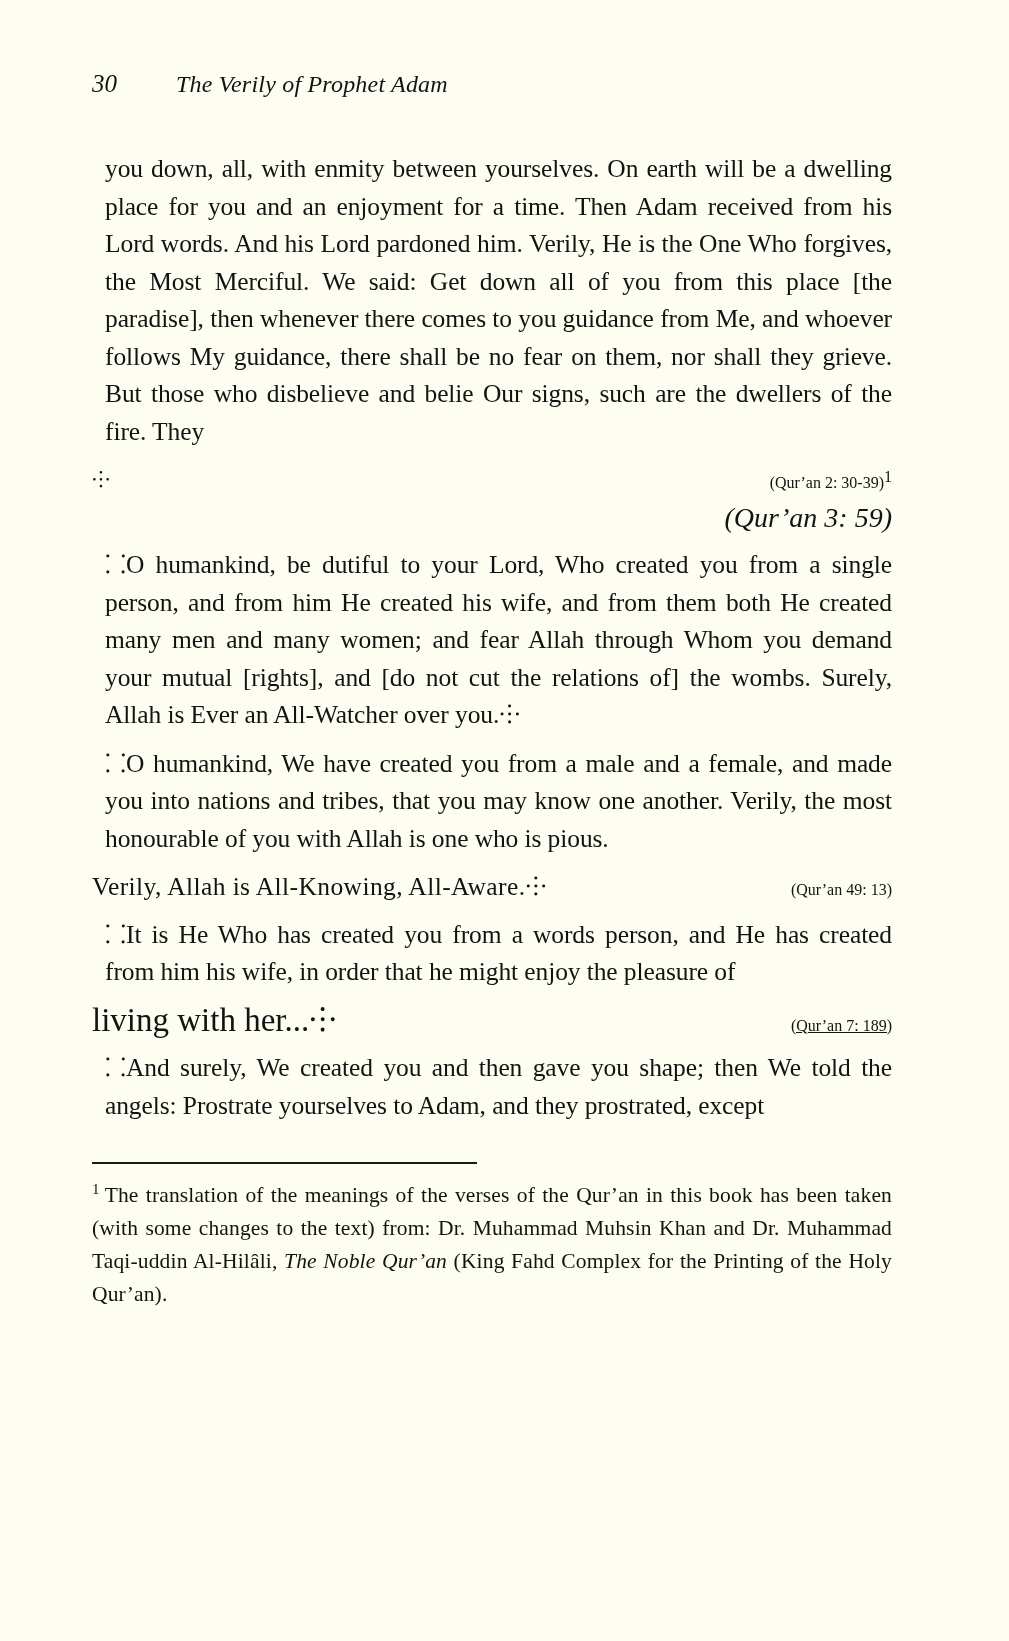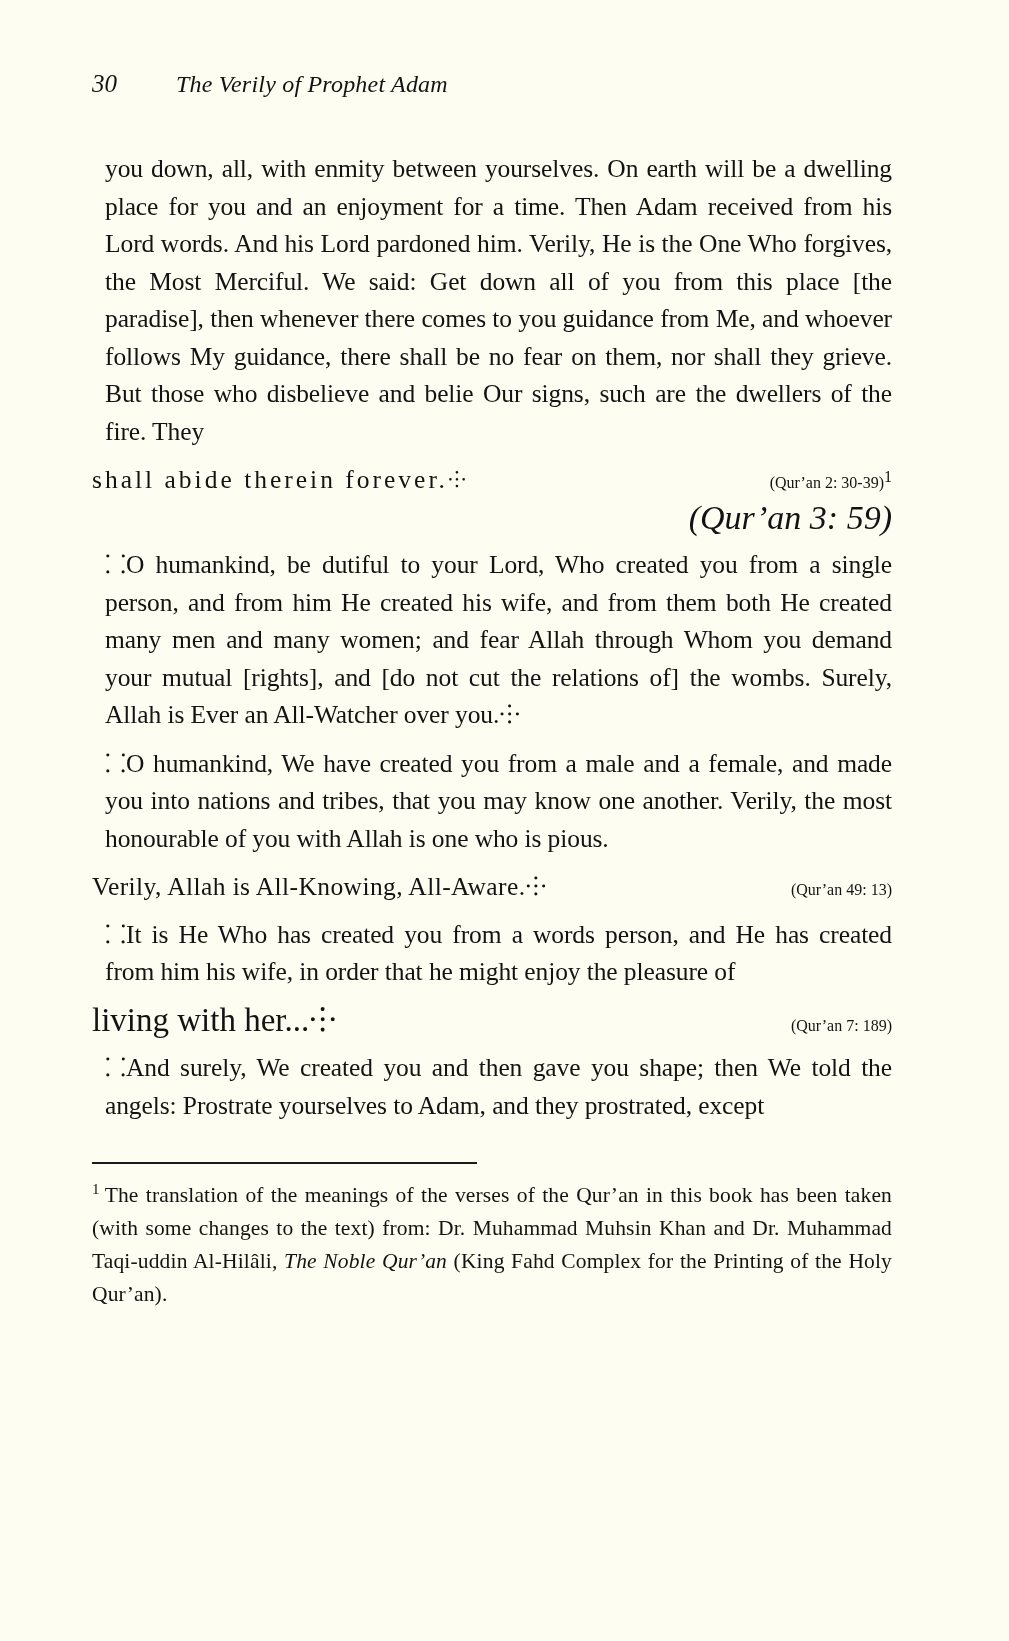--- a/index.html
+++ b/index.html
@@ -47,21 +47,21 @@
     text-align: justify;
     text-align-last: left;
     font-size: 25.5px;
     line-height: 37.5px;
     letter-spacing: -0.1px;
   }
   .ref-line {
     display: block;
     text-align: right;
     font-style: italic;
-    font-size: 34px;
+    font-size: 28px;
     line-height: 37.5px;
     margin: 0 0 10px 0;
   }
   sup {
     font-size: 16px;
     vertical-align: super;
     line-height: 0;
   }
   .orn {
     font-family: "DejaVu Sans", sans-serif;
@@ -105,21 +105,20 @@
 
     <div class="running-head">
       <span class="folio">30</span>
       <span class="rh-title">The Verily of Prophet Adam</span>
     </div>
 
     <p class="body">
       <span>you down, all, with enmity between yourselves. On earth will be a dwelling place for you and an enjoyment for a time. Then Adam received from his Lord words. And his Lord pardoned him. Verily, He is the One Who forgives, the Most Merciful. We said: Get down all of you from this place [the paradise], then whenever there comes to you guidance from Me, and whoever follows My guidance, there shall be no fear on them, nor shall they grieve. But those who disbelieve and belie Our signs, such are the dwellers of the fire. They</span>
     </p>
     <div class="lastline-flex">
-      <span style="font-size:25.5px;line-height:37.5px;letter-spacing:3px;">shall abide therein forever.</span>
       <span style="font-size:25.5px;line-height:37.5px;">
         <span class="orn">⸭</span>
       </span>
       <span class="rr" style="margin-left:auto;padding-left:40px;">
         <span>(Qur’an 2: 30-39)</span><sup>1</sup>
       </span>
     </div>
 
     <span class="ref-line">(Qur’an 3: 59)</span>
 
@@ -127,21 +126,21 @@
 
     <p class="body">⸬O humankind, We have created you from a male and a female, and made you into nations and tribes, that you may know one another. Verily, the most honourable of you with Allah is one who is pious.</p>
     <div class="lastline-flex" style="margin-bottom:10px;text-align:center;">
       <span style="font-size:25.5px;line-height:37.5px;letter-spacing:0.4px;">Verily, Allah is All-Knowing, All-Aware.⸭</span>
       <span class="rr" style="padding-left:70px;">(Qur’an 49: 13)</span>
     </div>
 
     <p class="body">⸬It is He Who has created you from a words person, and He has created from him his wife, in order that he might enjoy the pleasure of</p>
     <div class="lastline-flex" style="margin-bottom:10px;">
       <span style="font-size:33px;line-height:37.5px;">living with her...⸭</span>
-      <span class="rr" style="padding-left:70px;">(Qur’an 7: 189)</span>
+      <span class="rr" style="padding-left:70px;text-decoration:underline;">(Qur’an 7: 189)</span>
     </div>
 
     <p class="body" style="text-align-last:left;">⸬And surely, We created you and then gave you shape; then We told the angels: Prostrate yourselves to Adam, and they prostrated, except</p>
 
     <div class="footnote-rule"></div>
 
     <div class="footnote">
       <span class="fn-marker">1</span><span>The translation of the meanings of the verses of the Qur’an in this book has been taken (with some changes to the text) from: Dr. Muhammad Muhsin Khan and Dr. Muhammad Taqi-uddin Al-Hilâli, </span><i>The Noble Qur’an</i><span> (King Fahd Complex for the Printing of the Holy Qur’an).</span>
     </div>
 

